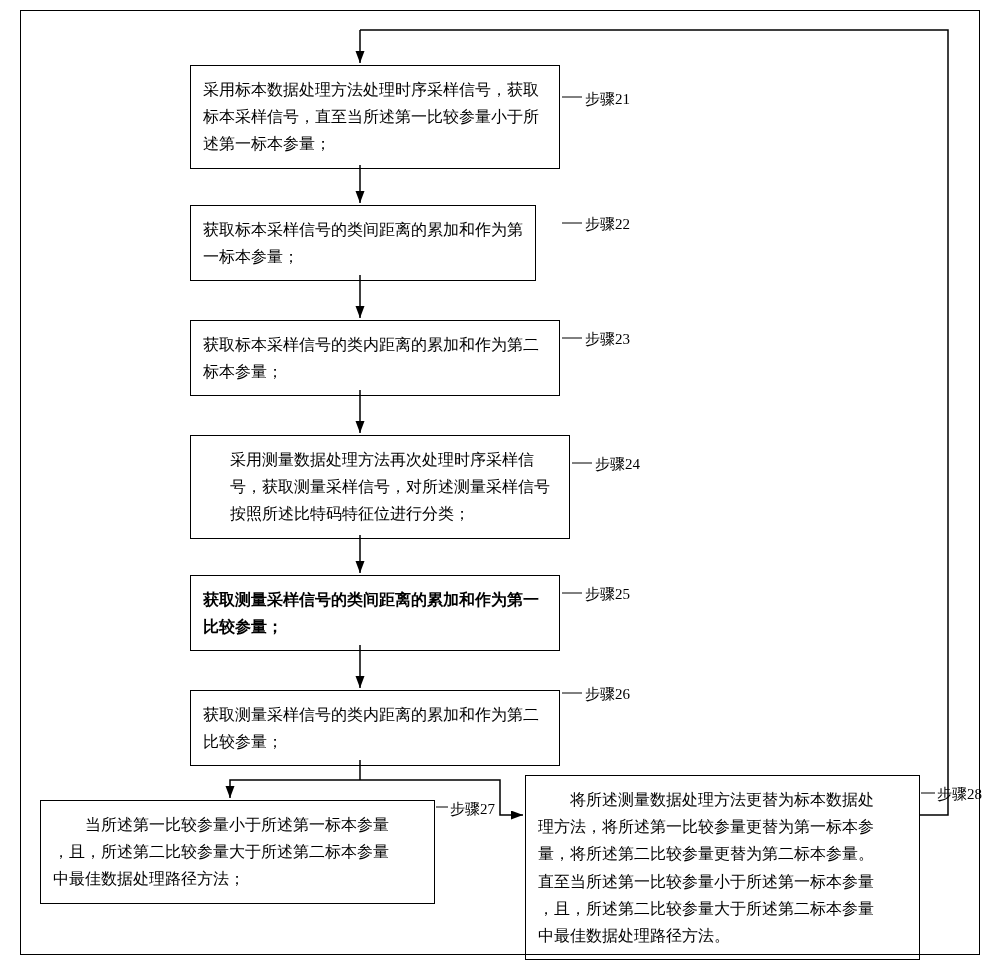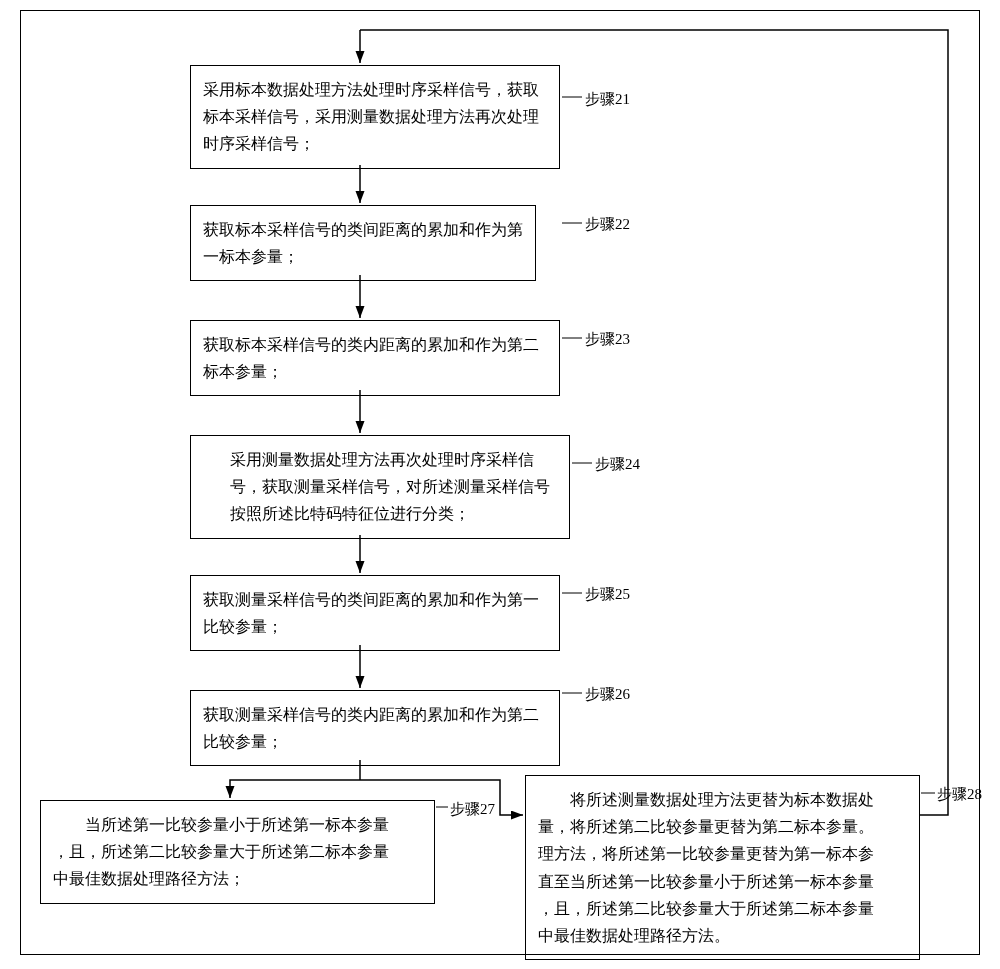--- a/index.html
+++ b/index.html
@@ -41,60 +41,60 @@
   .indent {
     text-indent: 2em !important;
   }
 </style>
 </head>
 <body>
 
 <div class="box" style="left:20px; top:10px; width:960px; height:945px; padding:0;"></div>
 
 <div class="box" style="left:190px; top:65px; width:370px;">
-  <p>采用标本数据处理方法处理时序采样信号，获取标本采样信号，采用测量数据处理方法再次处理时序采样信号；</p>
+  <p>采用标本数据处理方法处理时序采样信号，获取标本采样信号，直至当所述第一比较参量小于所述第一标本参量；</p>
 </div>
 <div class="label" style="left:585px; top:90px;">步骤21</div>
 
 <div class="box" style="left:190px; top:205px; width:346px;">
   <p>获取标本采样信号的类间距离的累加和作为第一标本参量；</p>
 </div>
 <div class="label" style="left:585px; top:215px;">步骤22</div>
 
 <div class="box" style="left:190px; top:320px; width:370px;">
   <p>获取标本采样信号的类内距离的累加和作为第二标本参量；</p>
 </div>
 <div class="label" style="left:585px; top:330px;">步骤23</div>
 
 <div class="box" style="left:190px; top:435px; width:380px;padding-left:39px;">
   <p>采用测量数据处理方法再次处理时序采样信号，获取测量采样信号，对所述测量采样信号按照所述比特码特征位进行分类；</p>
 </div>
 <div class="label" style="left:595px; top:455px;">步骤24</div>
 
-<div class="box" style="left:190px; top:575px; width:370px;">
+<div class="box" style="left:190px; top:575px; width:370px;font-weight:bold;">
   <p>获取测量采样信号的类间距离的累加和作为第一比较参量；</p>
 </div>
 <div class="label" style="left:585px; top:585px;">步骤25</div>
 
 <div class="box" style="left:190px; top:690px; width:370px;">
   <p>获取测量采样信号的类内距离的累加和作为第二比较参量；</p>
 </div>
 <div class="label" style="left:585px; top:685px;">步骤26</div>
 
 <div class="box" style="left:40px; top:800px; width:395px;">
   <p class="indent">当所述第一比较参量小于所述第一标本参量</p>
   <p>，且，所述第二比较参量大于所述第二标本参量</p>
   <p>中最佳数据处理路径方法；</p>
 </div>
 <div class="label" style="left:450px; top:800px;">步骤27</div>
 
 <div class="box" style="left:525px; top:775px; width:395px;">
   <p class="indent">将所述测量数据处理方法更替为标本数据处</p>
+  <p>理方法，将所述第一比较参量更替为第一标本参</p>
   <p>量，将所述第二比较参量更替为第二标本参量。</p>
-  <p>理方法，将所述第一比较参量更替为第一标本参</p>
   <p>直至当所述第一比较参量小于所述第一标本参量</p>
   <p>，且，所述第二比较参量大于所述第二标本参量</p>
   <p>中最佳数据处理路径方法。</p>
 </div>
 <div class="label" style="left:937px; top:785px;">步骤28</div>
 
 <svg class="arrows">
   <defs>
     <marker id="ah" markerWidth="10" markerHeight="10" refX="8" refY="3" orient="auto">
       <path d="M0,0 L8,3 L0,6 Z" fill="#000"></path>

